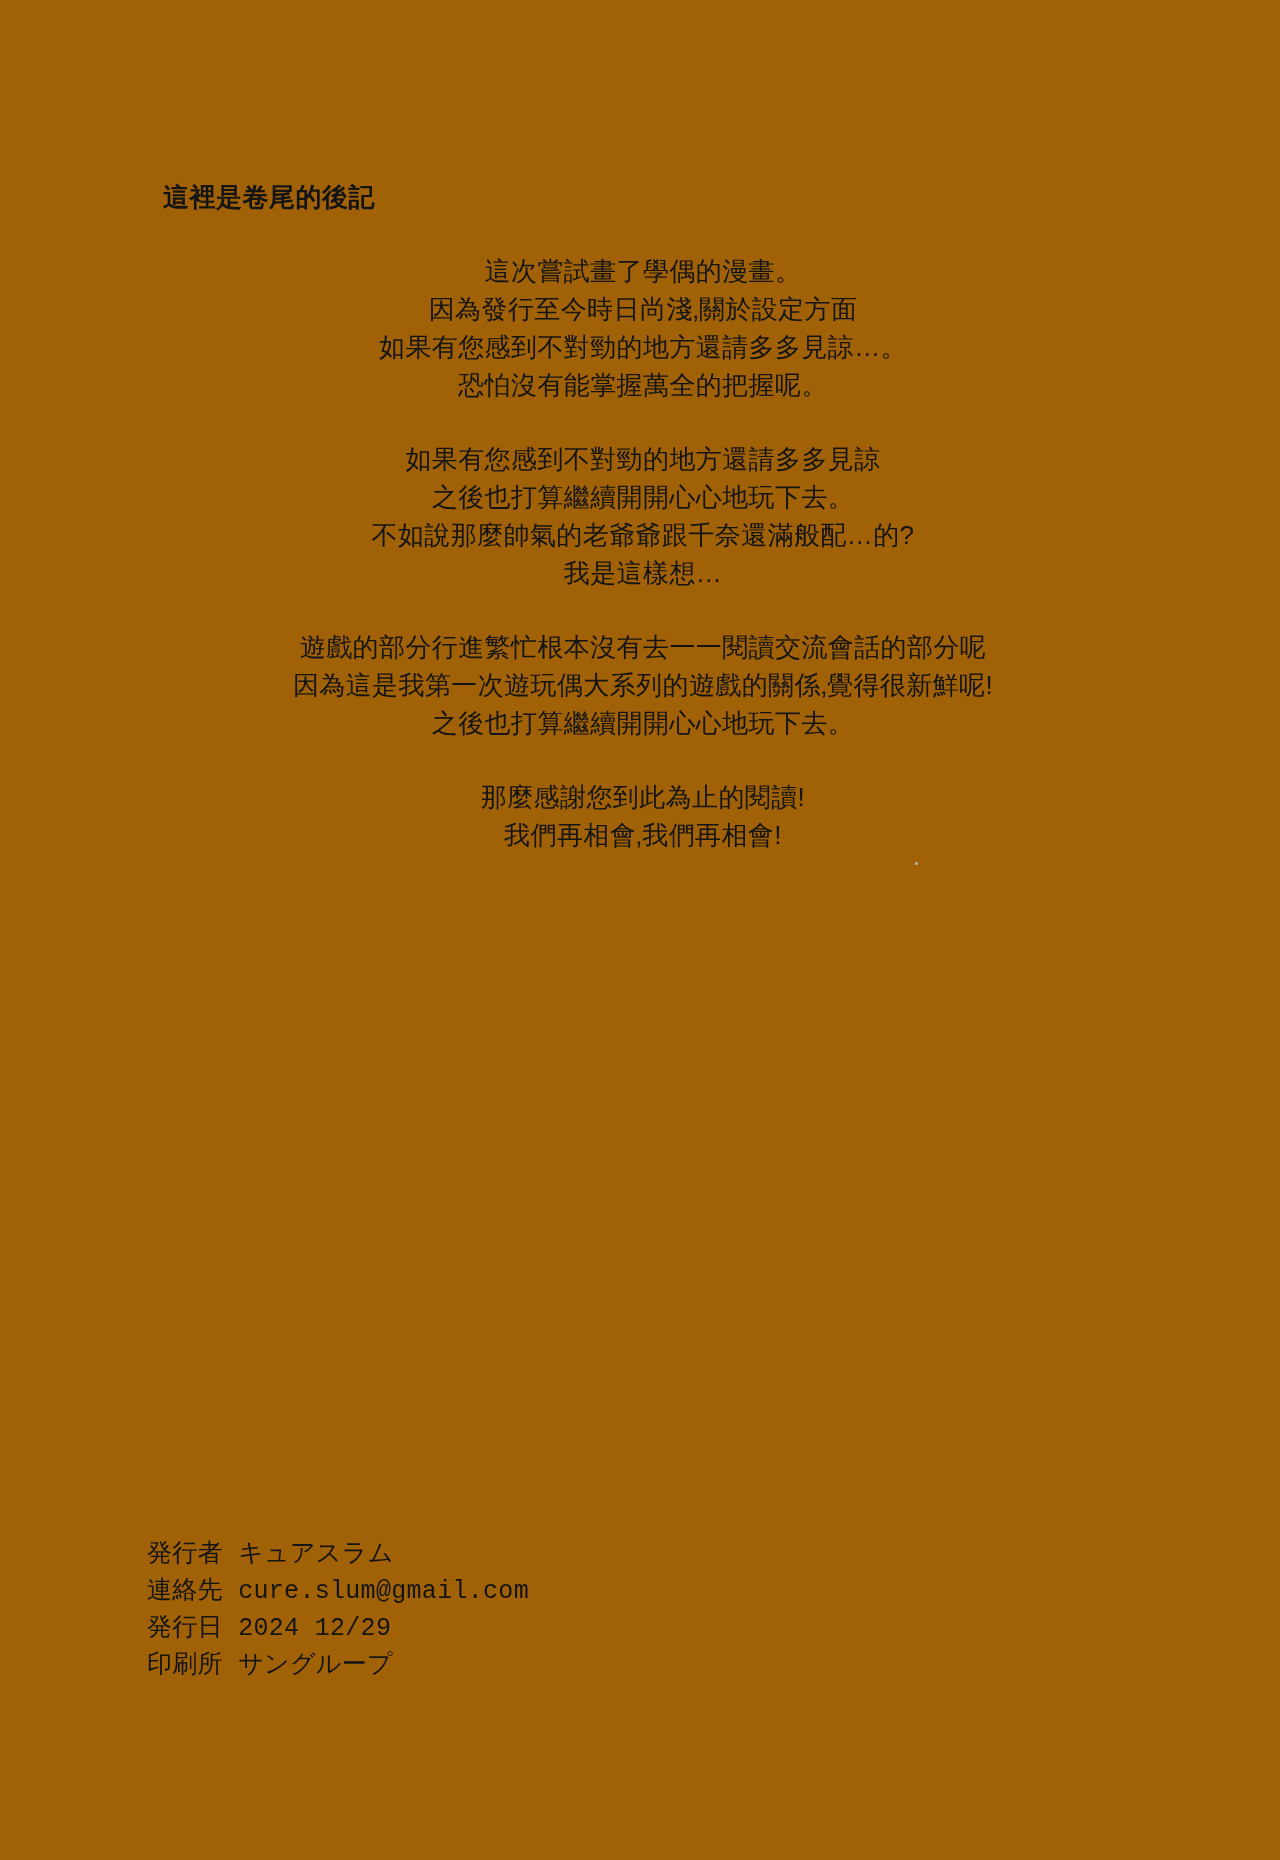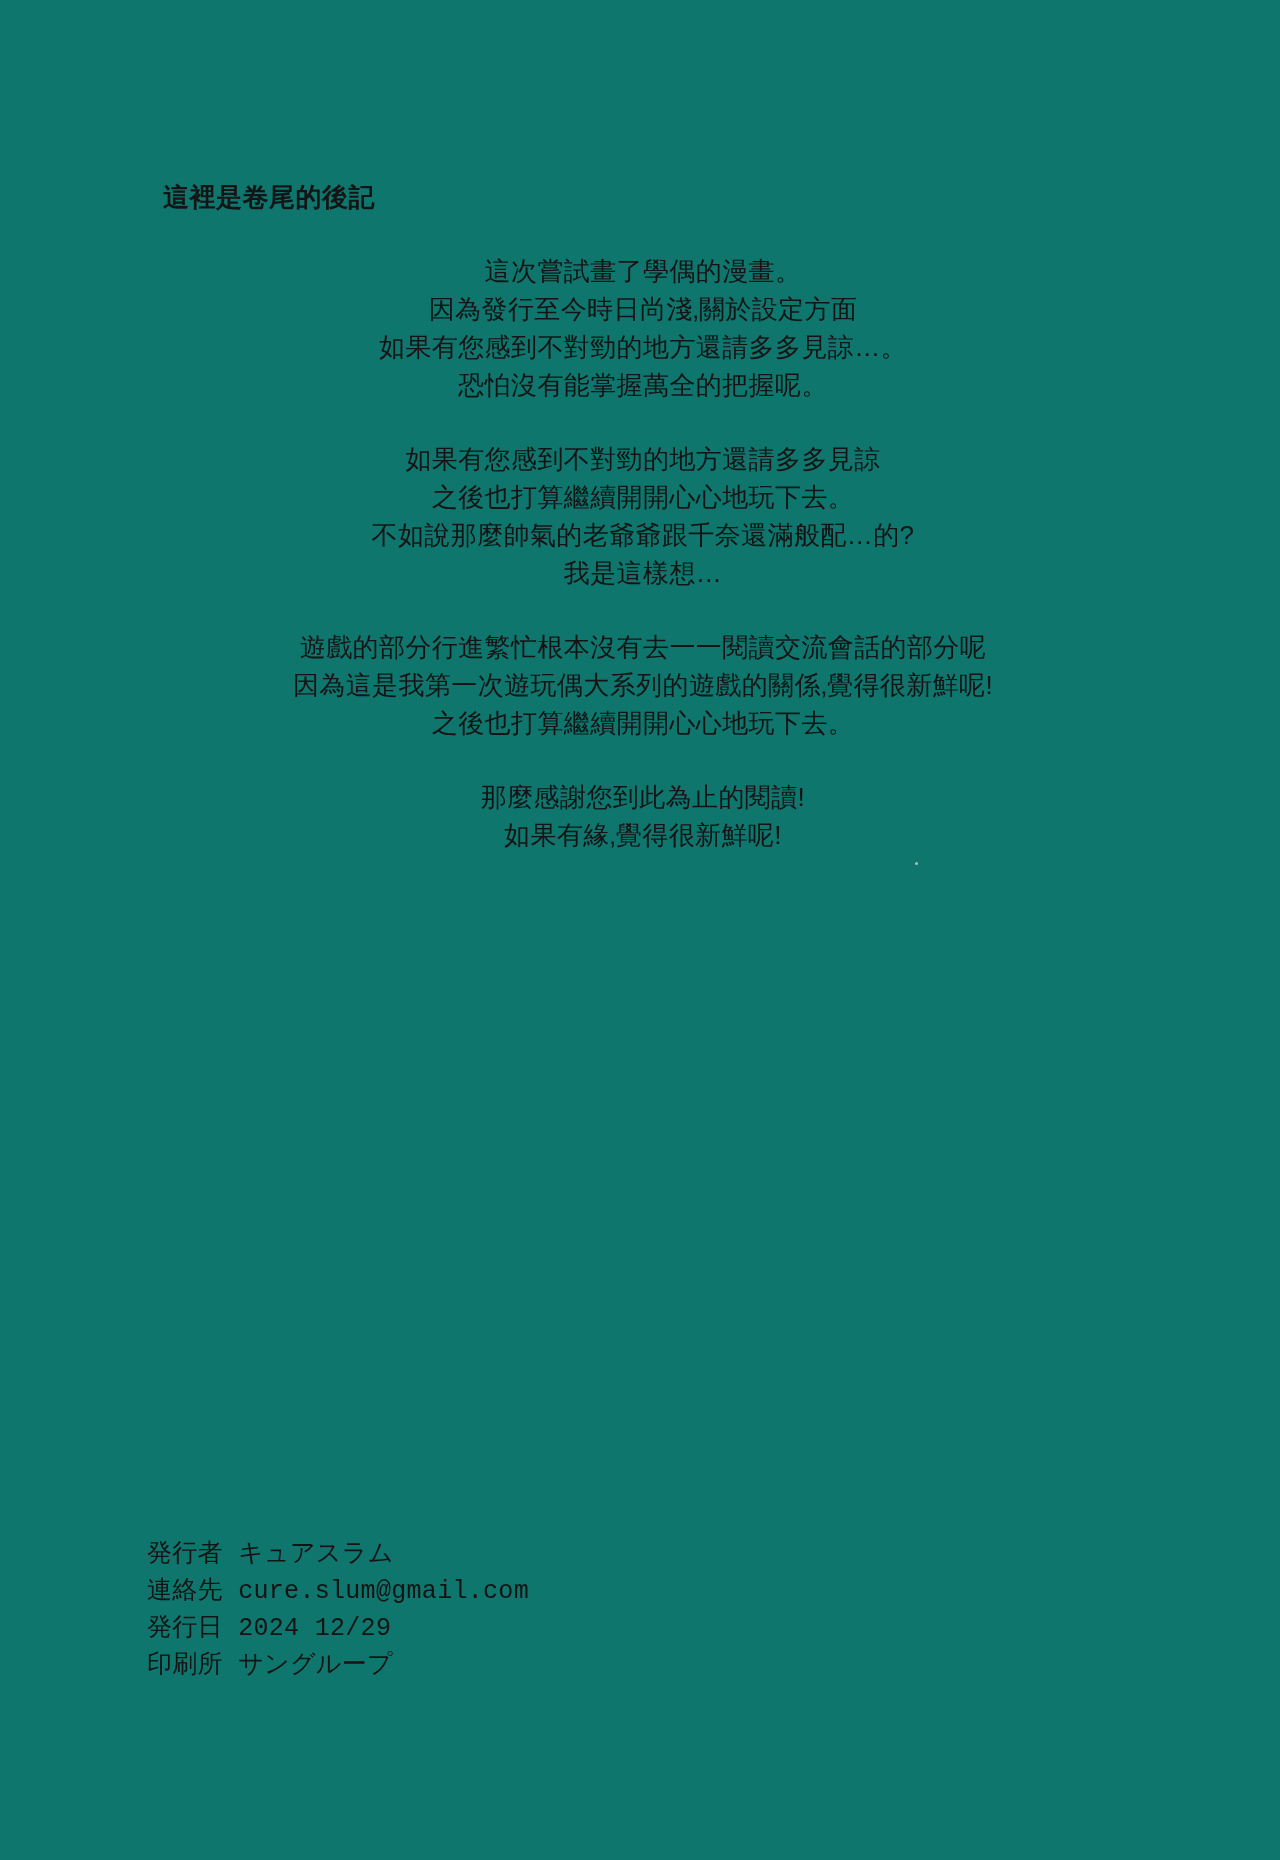--- a/index.html
+++ b/index.html
@@ -14,21 +14,21 @@
     color: #141414;
     position: relative;
     overflow: hidden;
   }
   .page {
     position: absolute;
     left: 0;
     top: 0;
     width: 1280px;
     height: 1860px;
-    background: #0f766e;
+    background: #a16207;
   }
   .afterword {
     position: absolute;
     left: 163px;
     top: 178px;
     width: 960px;
   }
   .heading {
     font-size: 26px;
     line-height: 38px;
@@ -104,21 +104,21 @@
     </div>
 
     <div class="para">
       <span class="line">遊戲的部分行進繁忙根本沒有去一一閱讀交流會話的部分呢</span>
       <span class="line">因為這是我第一次遊玩偶大系列的遊戲的關係‚覺得很新鮮呢!</span>
       <span class="line">之後也打算繼續開開心心地玩下去。</span>
     </div>
 
     <div class="para">
       <span class="line">那麼感謝您到此為止的閱讀!</span>
-      <span class="line">如果有緣‚覺得很新鮮呢!</span>
+      <span class="line">我們再相會‚我們再相會!</span>
     </div>
   </div>
 
   <div class="colophon">
     <span class="crow"><span class="label">発行者 </span><span class="value">キュアスラム</span></span>
     <span class="crow"><span class="label">連絡先 </span><span class="value">cure.slum@gmail.com</span></span>
     <span class="crow"><span class="label">発行日 </span><span class="value">2024 12/29</span></span>
     <span class="crow"><span class="label">印刷所 </span><span class="value">サングループ</span></span>
   </div>
 

